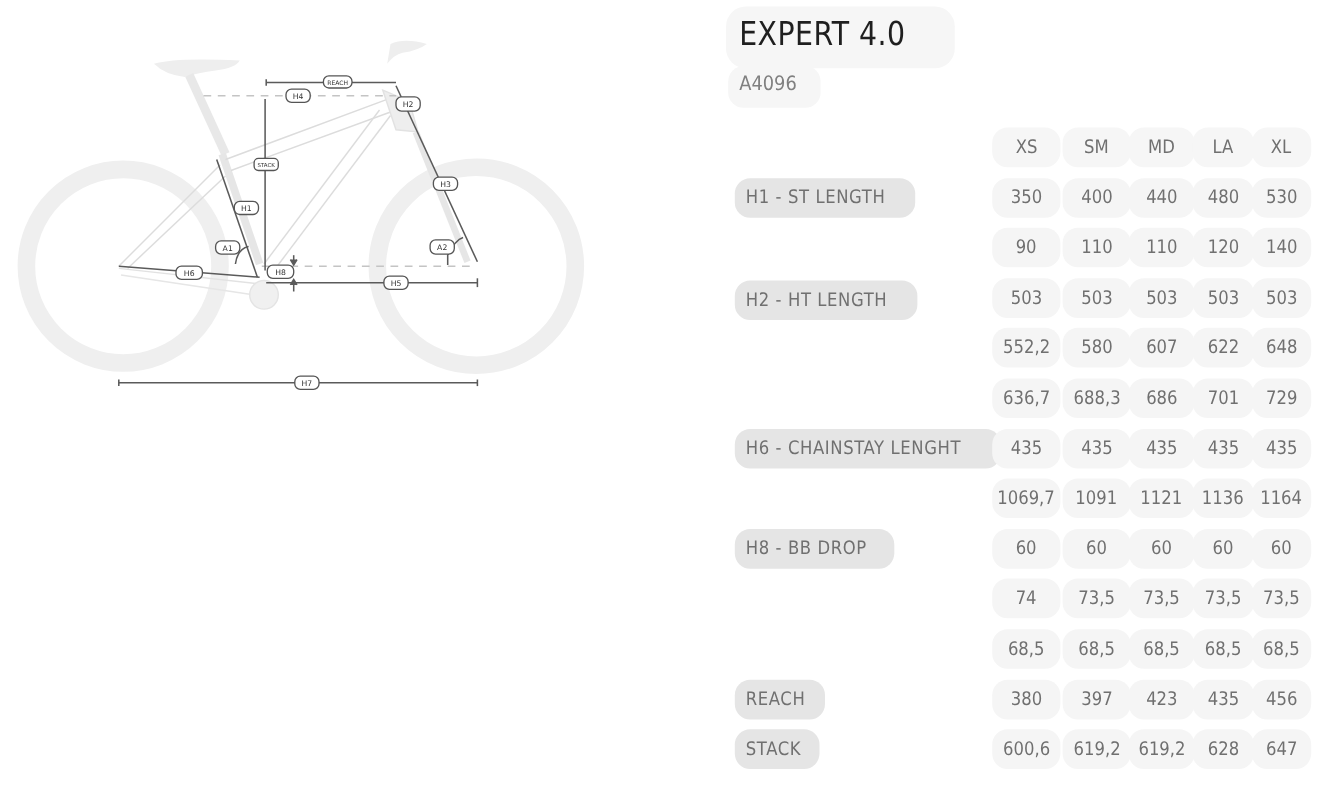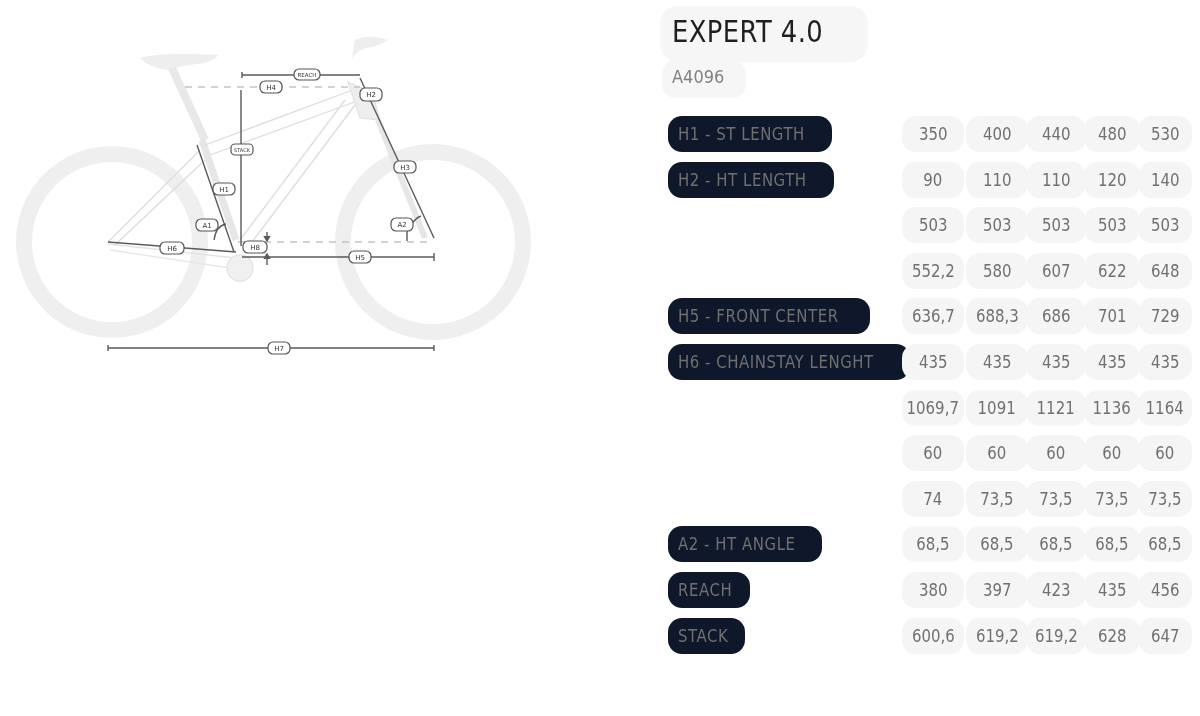--- a/index.html
+++ b/index.html
@@ -26,21 +26,21 @@
     transform:scaleX(0.9); transform-origin:left top;
   }
   .geo-table { position:absolute; left:668px; top:112px; width:532px; }
   .row { position:relative; height:45.6px; }
   .cell {
     position:absolute; top:4px; height:36px; line-height:36px; font-size:17px;
     color:#707070; white-space:nowrap; text-align:center;
     background:#f5f5f5; border-radius:14px;
   }
   .cell.label {
-    left:0; text-align:center; padding:0 10px; background:#0f172a;
+    left:0; text-align:center; padding:0 10px; background:#e5e5e5;
     letter-spacing:0.6px;
     text-decoration:underline;
   }
   .cell.label span { display:inline-block; transform:scaleX(0.88); transform-origin:left center; }
   .cell.val span { display:inline-block; transform:scaleX(0.88); }
   .c0 { left:234px; width:62px; }
   .c1 { left:298px; width:62px; }
   .c2 { left:358px; width:60px; }
   .c3 { left:416px; width:56px; }
   .c4 { left:470px; width:54px; }
@@ -173,32 +173,39 @@
       </g>
   </g>
 </svg>
 
 <div class="title-wrap"></div>
 <div class="title">EXPERT 4.0</div>
 <div class="sku-wrap"></div>
 <div class="sku">A4096</div>
 
 <div class="geo-table">
+  <div class="row hdr">
+    <div class="cell val c0"><span>XS</span></div>
+    <div class="cell val c1"><span>SM</span></div>
+    <div class="cell val c2"><span>MD</span></div>
+    <div class="cell val c3"><span>LA</span></div>
+    <div class="cell val c4"><span>XL</span></div>
+  </div>
   <div id="geo-rows">
   <div class="row">
     <div class="cell label" style="width: auto;"><span>H1 - ST LENGTH</span></div>
     <div class="cell val c0"><span>350</span></div>
     <div class="cell val c1"><span>400</span></div>
     <div class="cell val c2"><span>440</span></div>
     <div class="cell val c3"><span>480</span></div>
     <div class="cell val c4"><span>530</span></div>
   </div>
 
   <div class="row">
-    <div class="cell label" style="width: auto;"><span>H2 - HT LENGTH</span></div>
+    <div class="cell label" style="width: auto; margin-top: 48px;"><span>H2 - HT LENGTH</span></div>
     <div class="cell val c0"><span>90</span></div>
     <div class="cell val c1"><span>110</span></div>
     <div class="cell val c2"><span>110</span></div>
     <div class="cell val c3"><span>120</span></div>
     <div class="cell val c4"><span>140</span></div>
   </div>
 
   <div class="row">
     <div class="cell val c0"><span>503</span></div>
     <div class="cell val c1"><span>503</span></div>
@@ -209,21 +216,20 @@
 
   <div class="row">
     <div class="cell val c0"><span>552,2</span></div>
     <div class="cell val c1"><span>580</span></div>
     <div class="cell val c2"><span>607</span></div>
     <div class="cell val c3"><span>622</span></div>
     <div class="cell val c4"><span>648</span></div>
   </div>
 
   <div class="row">
-    <div class="cell label" style="width: auto;"><span>H5 - FRONT CENTER</span></div>
     <div class="cell val c0"><span>636,7</span></div>
     <div class="cell val c1"><span>688,3</span></div>
     <div class="cell val c2"><span>686</span></div>
     <div class="cell val c3"><span>701</span></div>
     <div class="cell val c4"><span>729</span></div>
   </div>
 
   <div class="row">
     <div class="cell label" style="width: auto;"><span>H6 - CHAINSTAY LENGHT</span></div>
     <div class="cell val c0"><span>435</span></div>
@@ -235,37 +241,37 @@
 
   <div class="row">
     <div class="cell val c0"><span>1069,7</span></div>
     <div class="cell val c1"><span>1091</span></div>
     <div class="cell val c2"><span>1121</span></div>
     <div class="cell val c3"><span>1136</span></div>
     <div class="cell val c4"><span>1164</span></div>
   </div>
 
   <div class="row">
+    <div class="cell label" style="width: auto;"><span>H8 - BB DROP</span></div>
     <div class="cell val c0"><span>60</span></div>
     <div class="cell val c1"><span>60</span></div>
     <div class="cell val c2"><span>60</span></div>
     <div class="cell val c3"><span>60</span></div>
     <div class="cell val c4"><span>60</span></div>
   </div>
 
   <div class="row">
     <div class="cell val c0"><span>74</span></div>
     <div class="cell val c1"><span>73,5</span></div>
     <div class="cell val c2"><span>73,5</span></div>
     <div class="cell val c3"><span>73,5</span></div>
     <div class="cell val c4"><span>73,5</span></div>
   </div>
 
   <div class="row">
-    <div class="cell label" style="width: auto;"><span>A2 - HT ANGLE</span></div>
     <div class="cell val c0"><span>68,5</span></div>
     <div class="cell val c1"><span>68,5</span></div>
     <div class="cell val c2"><span>68,5</span></div>
     <div class="cell val c3"><span>68,5</span></div>
     <div class="cell val c4"><span>68,5</span></div>
   </div>
 
   <div class="row">
     <div class="cell label" style="width: auto;"><span>REACH</span></div>
     <div class="cell val c0"><span>380</span></div>

